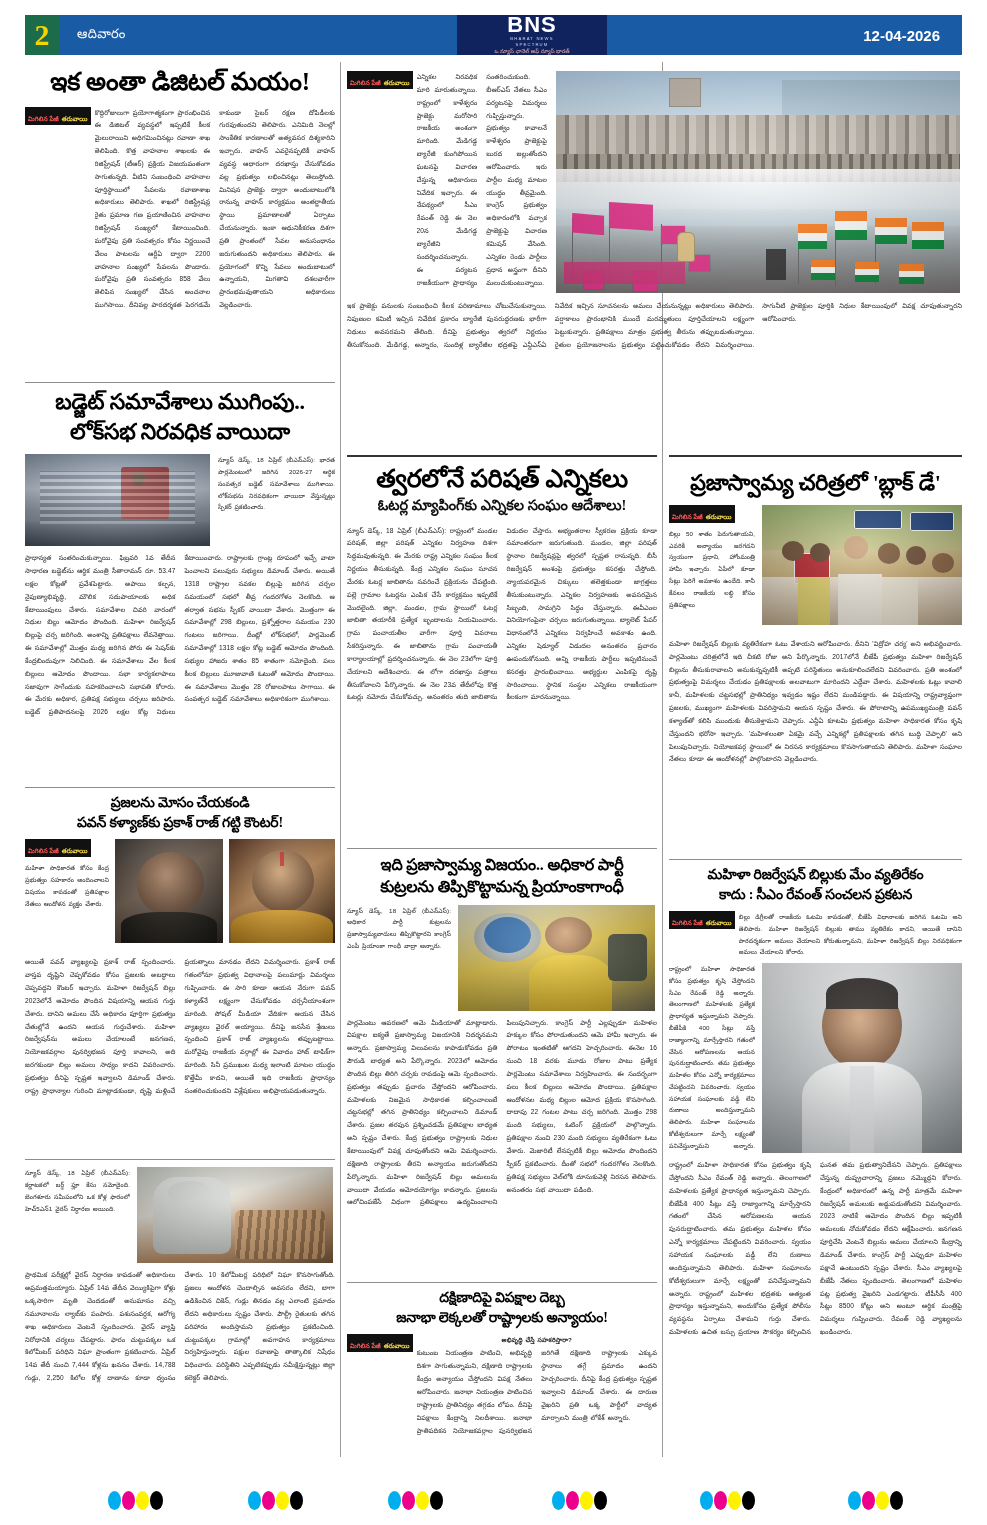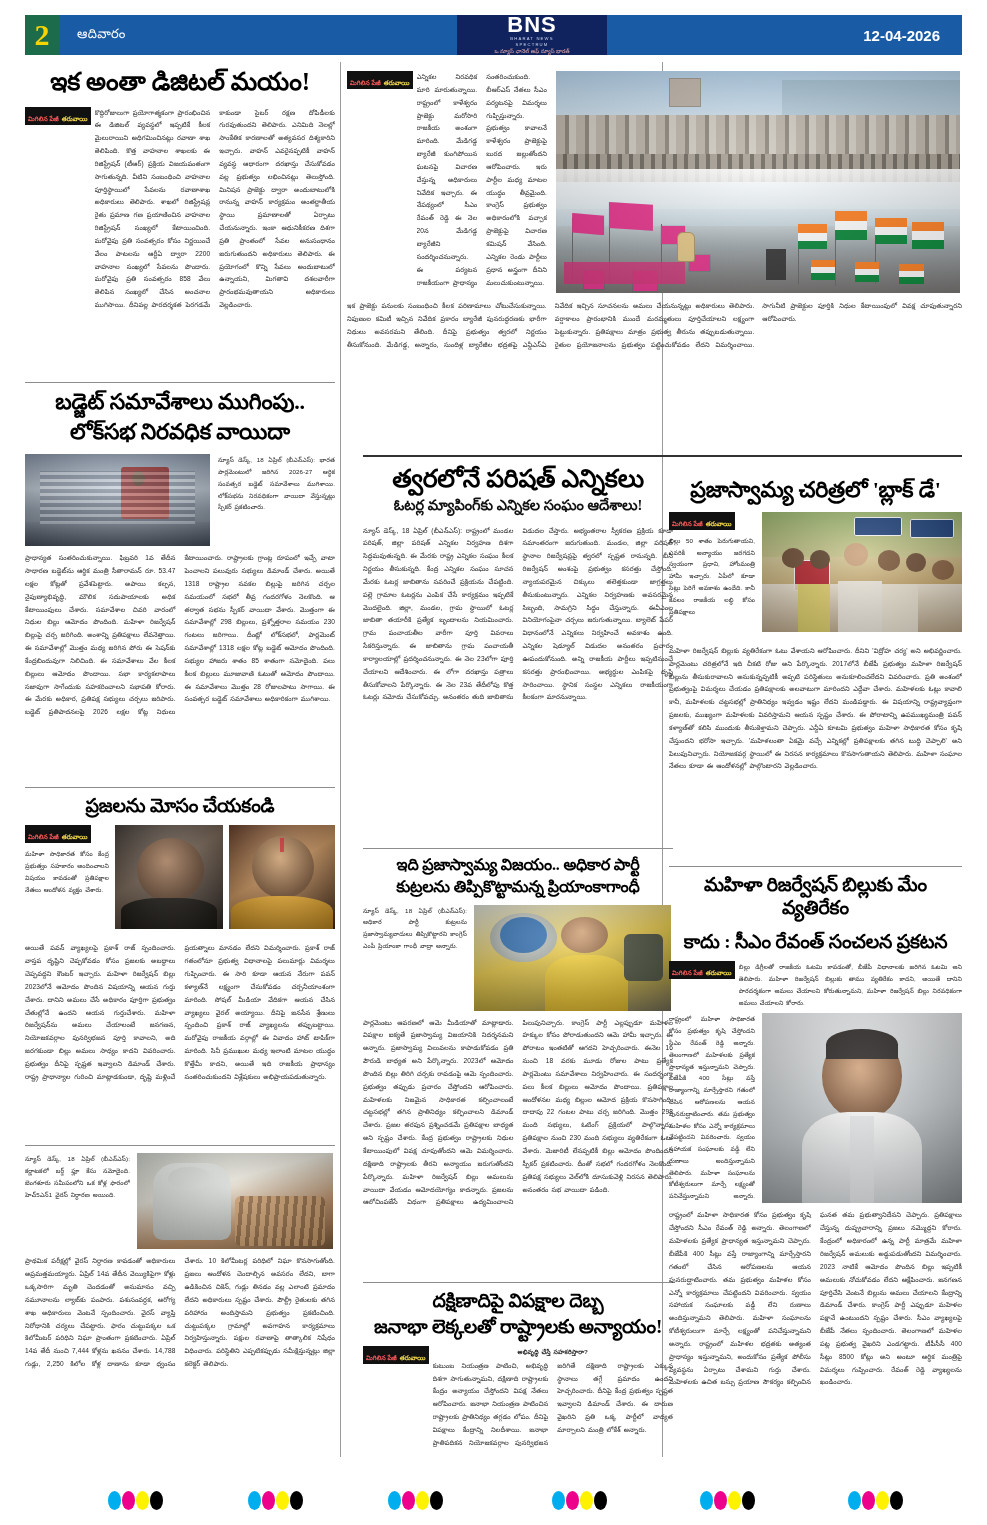--- a/index.html
+++ b/index.html
@@ -36,35 +36,35 @@
   .logo-tel { font-size:5.5px; color:#f0b0b0; margin-top:1px; }
   .date { margin-left:auto; color:#fff; font-size:15px; font-weight:bold;
           margin-right:22px; font-family:"Liberation Sans", sans-serif; }
 
   
   .cols { position:absolute; left:25px; top:62px; width:937px; height:1400px; }
   .vrule { position:absolute; top:0; width:1px; background:#9a9a9a; }
 
   .col { position:absolute; top:0; }
   .c1 { left:0px;   width:310px; }
-  .c2 { left:338px; width:310px; }
+  .c2 { left:322px; width:310px; }
   .c3 { left:644px; width:293px; }
 
   .hr { height:1px; background:#8d8d8d; margin:7px 0 6px; }
   .hr-thick { height:2px; background:#333; margin:8px 0 7px; }
 
   
   .hl {
     font-family:"Liberation Serif","DejaVu Serif",serif;
     font-weight:bold; color:#000; text-align:center;
     line-height:1.22; letter-spacing:-0.2px;
   }
   .hl-xl { font-size:25px; }
   .hl-lg { font-size:22px; }
-  .hl-md { font-size:19px; }
+  .hl-md { font-size:14px; }
   .hl-sm { font-size:16px; }
   .sub-hl { font-size:14.5px; font-weight:bold; text-align:center;
             font-family:"Liberation Serif",serif; margin-top:2px; }
 
   .lead-wide { font-size:24px; }
 
   
   .body-txt {
     font-size:6.6px; line-height:1.95; text-align:justify; color:#1c1c1c;
     font-family:"Liberation Sans", sans-serif;
@@ -184,20 +184,21 @@
           <div class="body-txt tiny" style="height:92px;">న్యూస్ డెస్క్, 18 ఏప్రిల్ (బీఎన్ఎస్): భారత పార్లమెంటులో జరిగిన 2026-27 ఆర్థిక సంవత్సర బడ్జెట్ సమావేశాలు ముగిశాయి. లోక్‌సభను నిరవధికంగా వాయిదా వేస్తున్నట్లు స్పీకర్ ప్రకటించారు.</div>
         </div>
 
         <div class="body-txt two-col" style="margin-top:6px; height:228px;">ప్రాధాన్యత సంతరించుకున్నాయి. ఫిబ్రవరి 1వ తేదీన సాధారణ బడ్జెట్‌ను ఆర్థిక మంత్రి సీతారామన్ రూ. 53.47 లక్షల కోట్లతో ప్రవేశపెట్టారు. అపాయి కల్పన, నైపుణ్యాభివృద్ధి, మౌలిక సదుపాయాలకు అధిక కేటాయింపులు చేశారు. సమావేశాల చివరి వారంలో నిధుల బిల్లు ఆమోదం పొందింది. మహిళా రిజర్వేషన్ బిల్లుపై చర్చ జరిగింది. అంశాన్ని ప్రతిపక్షాలు లేవనెత్తాయి. ఈ సమావేశాల్లో మొత్తం మధ్య జరిగిన పోరు ఈ సెషన్‌కు కేంద్రబిందువుగా నిలిచింది. ఈ సమావేశాలు వేల కీలక బిల్లులు ఆమోదం పొందాయి. సభా కార్యకలాపాలు సజావుగా సాగేందుకు సహకరించాలని సభాపతి కోరారు. ఈ మేరకు అధికార, ప్రతిపక్ష సభ్యులు చర్చలు జరిపారు. బడ్జెట్ ప్రతిపాదనలపై 2026 లక్షల కోట్ల నిధులు కేటాయించారు. రాష్ట్రాలకు గ్రాంట్ల రూపంలో ఇచ్చే వాటా పెంచాలని పలువురు సభ్యులు డిమాండ్ చేశారు. అయితే 1318 రాష్ట్రాల నవకల బిల్లుపై జరిగిన చర్చల సమయంలో సభలో తీవ్ర గందరగోళం నెలకొంది. ఆ తర్వాత సభను స్పీకర్ వాయిదా వేశారు. మొత్తంగా ఈ సమావేశాల్లో 298 బిల్లులు, ప్రశ్నోత్తరాల సమయం 230 గంటలు జరిగాయి. దీంట్లో లోక్‌సభలో, పార్లమెంట్ సమావేశాల్లో 1318 లక్షల కోట్ల బడ్జెట్ ఆమోదం పొందింది. సభ్యుల హాజరు శాతం 85 శాతంగా నమోదైంది. పలు కీలక బిల్లులు మూజువాణి ఓటుతో ఆమోదం పొందాయి. ఈ సమావేశాలు మొత్తం 28 రోజులపాటు సాగాయి. ఈ సంవత్సర బడ్జెట్ సమావేశాలు అధికారికంగా ముగిశాయి.</div>
       </div>
 
       <div class="hr"></div>
 
       <div>
         <div class="hl hl-md">ప్రజలను మోసం చేయకండి</div>
+        <div class="hl hl-md" style="margin-top:3px;">పవన్ కళ్యాణ్‌కు ప్రకాశ్ రాజ్ గట్టి కౌంటర్!</div>
 
         <div style="display:flex; gap:6px; margin-top:8px;">
           <div style="width:84px; flex:none;">
             <div class="cont-badge" style="float:none; display:inline-block;">
               <span class="b1">మిగిలిన పేజీ</span><span class="b2">తరువాయి</span>
             </div>
             <div class="body-txt tiny" style="margin-top:3px; height:88px;">మహిళా సాధికారత కోసం కేంద్ర ప్రభుత్వం సహకారం అందించాలని విషయం కావడంతో ప్రతిపక్షాల నేతలు ఆందోళన వ్యక్తం చేశారు.</div>
           </div>
           <div class="photo ph-face-a" style="width:108px; height:104px;">
             <div class="head-blob" style="left:20%; top:12%; width:62%; height:62%; background:radial-gradient(circle at 42% 36%,#9d7352,#5a3e2a 70%);"></div>
@@ -328,21 +329,21 @@
           <div class="body-txt two-col" style="height:132px;">కుటుంబ నియంత్రణ పాటించి, అభివృద్ధి దిశగా సాగుతున్నామని, దక్షిణాది రాష్ట్రాలకు కేంద్రం అన్యాయం చేస్తోందని విపక్ష నేతలు ఆరోపించారు. జనాభా నియంత్రణ పాటించిన రాష్ట్రాలకు ప్రాతినిధ్యం తగ్గడం లోపం. దీనిపై విపక్షాలు కేంద్రాన్ని నిలదీశాయి. జనాభా ప్రాతిపదికన నియోజకవర్గాల పునర్విభజన జరిగితే దక్షిణాది రాష్ట్రాలకు ఎక్కువ స్థానాలు తగ్గే ప్రమాదం ఉందని హెచ్చరించారు. దీనిపై కేంద్ర ప్రభుత్వం స్పష్టత ఇవ్వాలని డిమాండ్ చేశారు. ఈ దారుణ వైఖరిని ప్రతి ఒక్క పార్టీలో వాద్యత మార్చాలని మంత్రి లోకేశ్ అన్నారు.</div>
         </div>
       </div>
     </div>
 
     <div class="col c3" style="top:385px;">
 
       <div class="hr-thick"></div>
 
       <div>
-        <div class="hl hl-lg" style="margin-top:20px;">ప్రజాస్వామ్య చరిత్రలో 'బ్లాక్ డే'</div>
+        <div class="hl hl-lg" style="margin-top:13px;">ప్రజాస్వామ్య చరిత్రలో 'బ్లాక్ డే'</div>
 
         <div style="display:flex; gap:7px; margin-top:8px;">
           <div style="width:86px; flex:none;">
             <div class="cont-badge" style="float:none; display:inline-block;">
               <span class="b1">మిగిలిన పేజీ</span><span class="b2">తరువాయి</span>
             </div>
             <div class="body-txt tiny" style="margin-top:3px; height:104px;">బిల్లు 50 శాతం పెరుగుతాయని, ఎవరికీ అన్యాయం జరగదని స్వయంగా ప్రధాని, హోంమంత్రి హామీ ఇచ్చారు. ఏపీలో కూడా సీట్లు పెరిగే అవకాశం ఉందేది. కానీ కేవలం రాజకీయ లబ్ధి కోసం ప్రతిపక్షాలు</div>
           </div>
           <div class="photo ph-protest" style="width:200px; height:120px;">
             <div style="position:absolute; left:0; top:0; width:100%; height:38%; background:linear-gradient(180deg,#9db96f,#c9c58a);"></div>
@@ -363,21 +364,21 @@
           </div>
         </div>
 
         <div class="body-txt" style="margin-top:6px; height:214px; column-count:1;">మహిళా రిజర్వేషన్ బిల్లుకు వ్యతిరేకంగా ఓటు వేశాయని ఆరోపించారు. దీనిని 'విద్రోహ చర్య' అని అభివర్ణించారు. పార్లమెంటు చరిత్రలోనే ఇది చీకటి రోజు అని పేర్కొన్నారు. 2017లోనే బీజేపీ ప్రభుత్వం మహిళా రిజర్వేషన్ బిల్లును తీసుకురావాలని అనుకున్నప్పటికీ అప్పటి పరిస్థితులు అనుకూలించలేదని వివరించారు. ప్రతి అంశంలో ప్రభుత్వంపై విమర్శలు చేయడం ప్రతిపక్షాలకు అలవాటుగా మారిందని ఎద్దేవా చేశారు. మహిళలకు ఓట్లు కావాలి కానీ, మహిళలకు చట్టసభల్లో ప్రాతినిధ్యం ఇవ్వడం ఇష్టం లేదని మండిపడ్డారు. ఈ విషయాన్ని రాష్ట్రవ్యాప్తంగా ప్రజలకు, ముఖ్యంగా మహిళలకు వివరిస్తామని ఆయన స్పష్టం చేశారు. ఈ పోరాటాన్ని ఉపముఖ్యమంత్రి పవన్ కళ్యాణ్‌తో కలిసి ముందుకు తీసుకెళ్తామని చెప్పారు. ఎన్డీఏ కూటమి ప్రభుత్వం మహిళా సాధికారత కోసం కృషి చేస్తుందని భరోసా ఇచ్చారు. 'మహిళలంతా ఏకమై వచ్చే ఎన్నికల్లో ప్రతిపక్షాలకు తగిన బుద్ధి చెప్పాలి' అని పిలుపునిచ్చారు. నియోజకవర్గ స్థాయిలో ఈ నిరసన కార్యక్రమాలు కొనసాగుతాయని తెలిపారు. మహిళా సంఘాల నేతలు కూడా ఈ ఆందోళనల్లో పాల్గొంటారని వెల్లడించారు.</div>
       </div>
 
       <div class="hr"></div>
 
       <div>
         <div class="hl hl-md">మహిళా రిజర్వేషన్ బిల్లుకు మేం వ్యతిరేకం</div>
-        <div class="hl hl-md" style="margin-top:11px;">కాదు : సీఎం రేవంత్ సంచలన ప్రకటన</div>
+        <div class="hl hl-md" style="margin-top:3px;">కాదు : సీఎం రేవంత్ సంచలన ప్రకటన</div>
 
         <div style="margin-top:8px;">
           <div class="cont-badge">
             <span class="b1">మిగిలిన పేజీ</span><span class="b2">తరువాయి</span>
           </div>
           <div class="body-txt tiny">బిల్లు డిగ్రీలతో రాజకీయ ఓటమి కావడంతో, బీజేపీ విధానాలకు జరిగిన ఓటమి అని తెలిపారు. మహిళా రిజర్వేషన్ బిల్లుకు తాము వ్యతిరేకం కాదని, అయితే దానిని పారదర్శకంగా అమలు చేయాలని కోరుతున్నామని, మహిళా రిజర్వేషన్ బిల్లు నిరవధికంగా అమలు చేయాలని కోరారు.</div>
         </div>
 
         <div style="display:flex; gap:7px; margin-top:5px;">
           <div class="body-txt tiny" style="width:86px; flex:none; height:190px;">రాష్ట్రంలో మహిళా సాధికారత కోసం ప్రభుత్వం కృషి చేస్తోందని సీఎం రేవంత్ రెడ్డి అన్నారు. తెలంగాణలో మహిళలకు ప్రత్యేక ప్రాధాన్యత ఇస్తున్నామని చెప్పారు. బీజేపీకి 400 సీట్లు వస్తే రాజ్యాంగాన్ని మార్చేస్తారని గతంలో చేసిన ఆరోపణలను ఆయన పునరుద్ఘాటించారు. తమ ప్రభుత్వం మహిళల కోసం ఎన్నో కార్యక్రమాలు చేపట్టిందని వివరించారు. స్వయం సహాయక సంఘాలకు వడ్డీ లేని రుణాలు అందిస్తున్నామని తెలిపారు. మహిళా సంఘాలను కోటీశ్వరులుగా మార్చే లక్ష్యంతో పనిచేస్తున్నామని అన్నారు. రాష్ట్రంలో మహిళల భద్రతకు అత్యంత ప్రాధాన్యం ఇస్తున్నామని, అందుకోసం ప్రత్యేక పోలీసు వ్యవస్థను ఏర్పాటు చేశామని గుర్తు చేశారు. మహిళలకు ఉచిత బస్సు ప్రయాణ సౌకర్యం కల్పించిన ఘనత తమ ప్రభుత్వానిదేనని చెప్పారు. ప్రతిపక్షాలు చేస్తున్న దుష్ప్రచారాన్ని ప్రజలు నమ్మొద్దని కోరారు. కేంద్రంలో అధికారంలో ఉన్న పార్టీ మాత్రమే మహిళా రిజర్వేషన్ అమలుకు అడ్డుపడుతోందని విమర్శించారు. 2023 నాటికే ఆమోదం పొందిన బిల్లు ఇప్పటికీ అమలుకు నోచుకోవడం లేదని ఆక్షేపించారు. జనగణన పూర్తిచేసి వెంటనే బిల్లును అమలు చేయాలని కేంద్రాన్ని డిమాండ్ చేశారు. కాంగ్రెస్ పార్టీ ఎప్పుడూ మహిళల పక్షానే ఉంటుందని స్పష్టం చేశారు. సీఎం వ్యాఖ్యలపై బీజేపీ నేతలు స్పందించారు. తెలంగాణలో మహిళల పట్ల ప్రభుత్వ వైఖరిని ఎండగట్టారు. టీపీసీసీ 400 సీట్లు 8500 కోట్లు అని అంటూ ఆర్థిక మంత్రిపై విమర్శలు గుప్పించారు. రేవంత్ రెడ్డి వ్యాఖ్యలను ఖండించారు.</div>

